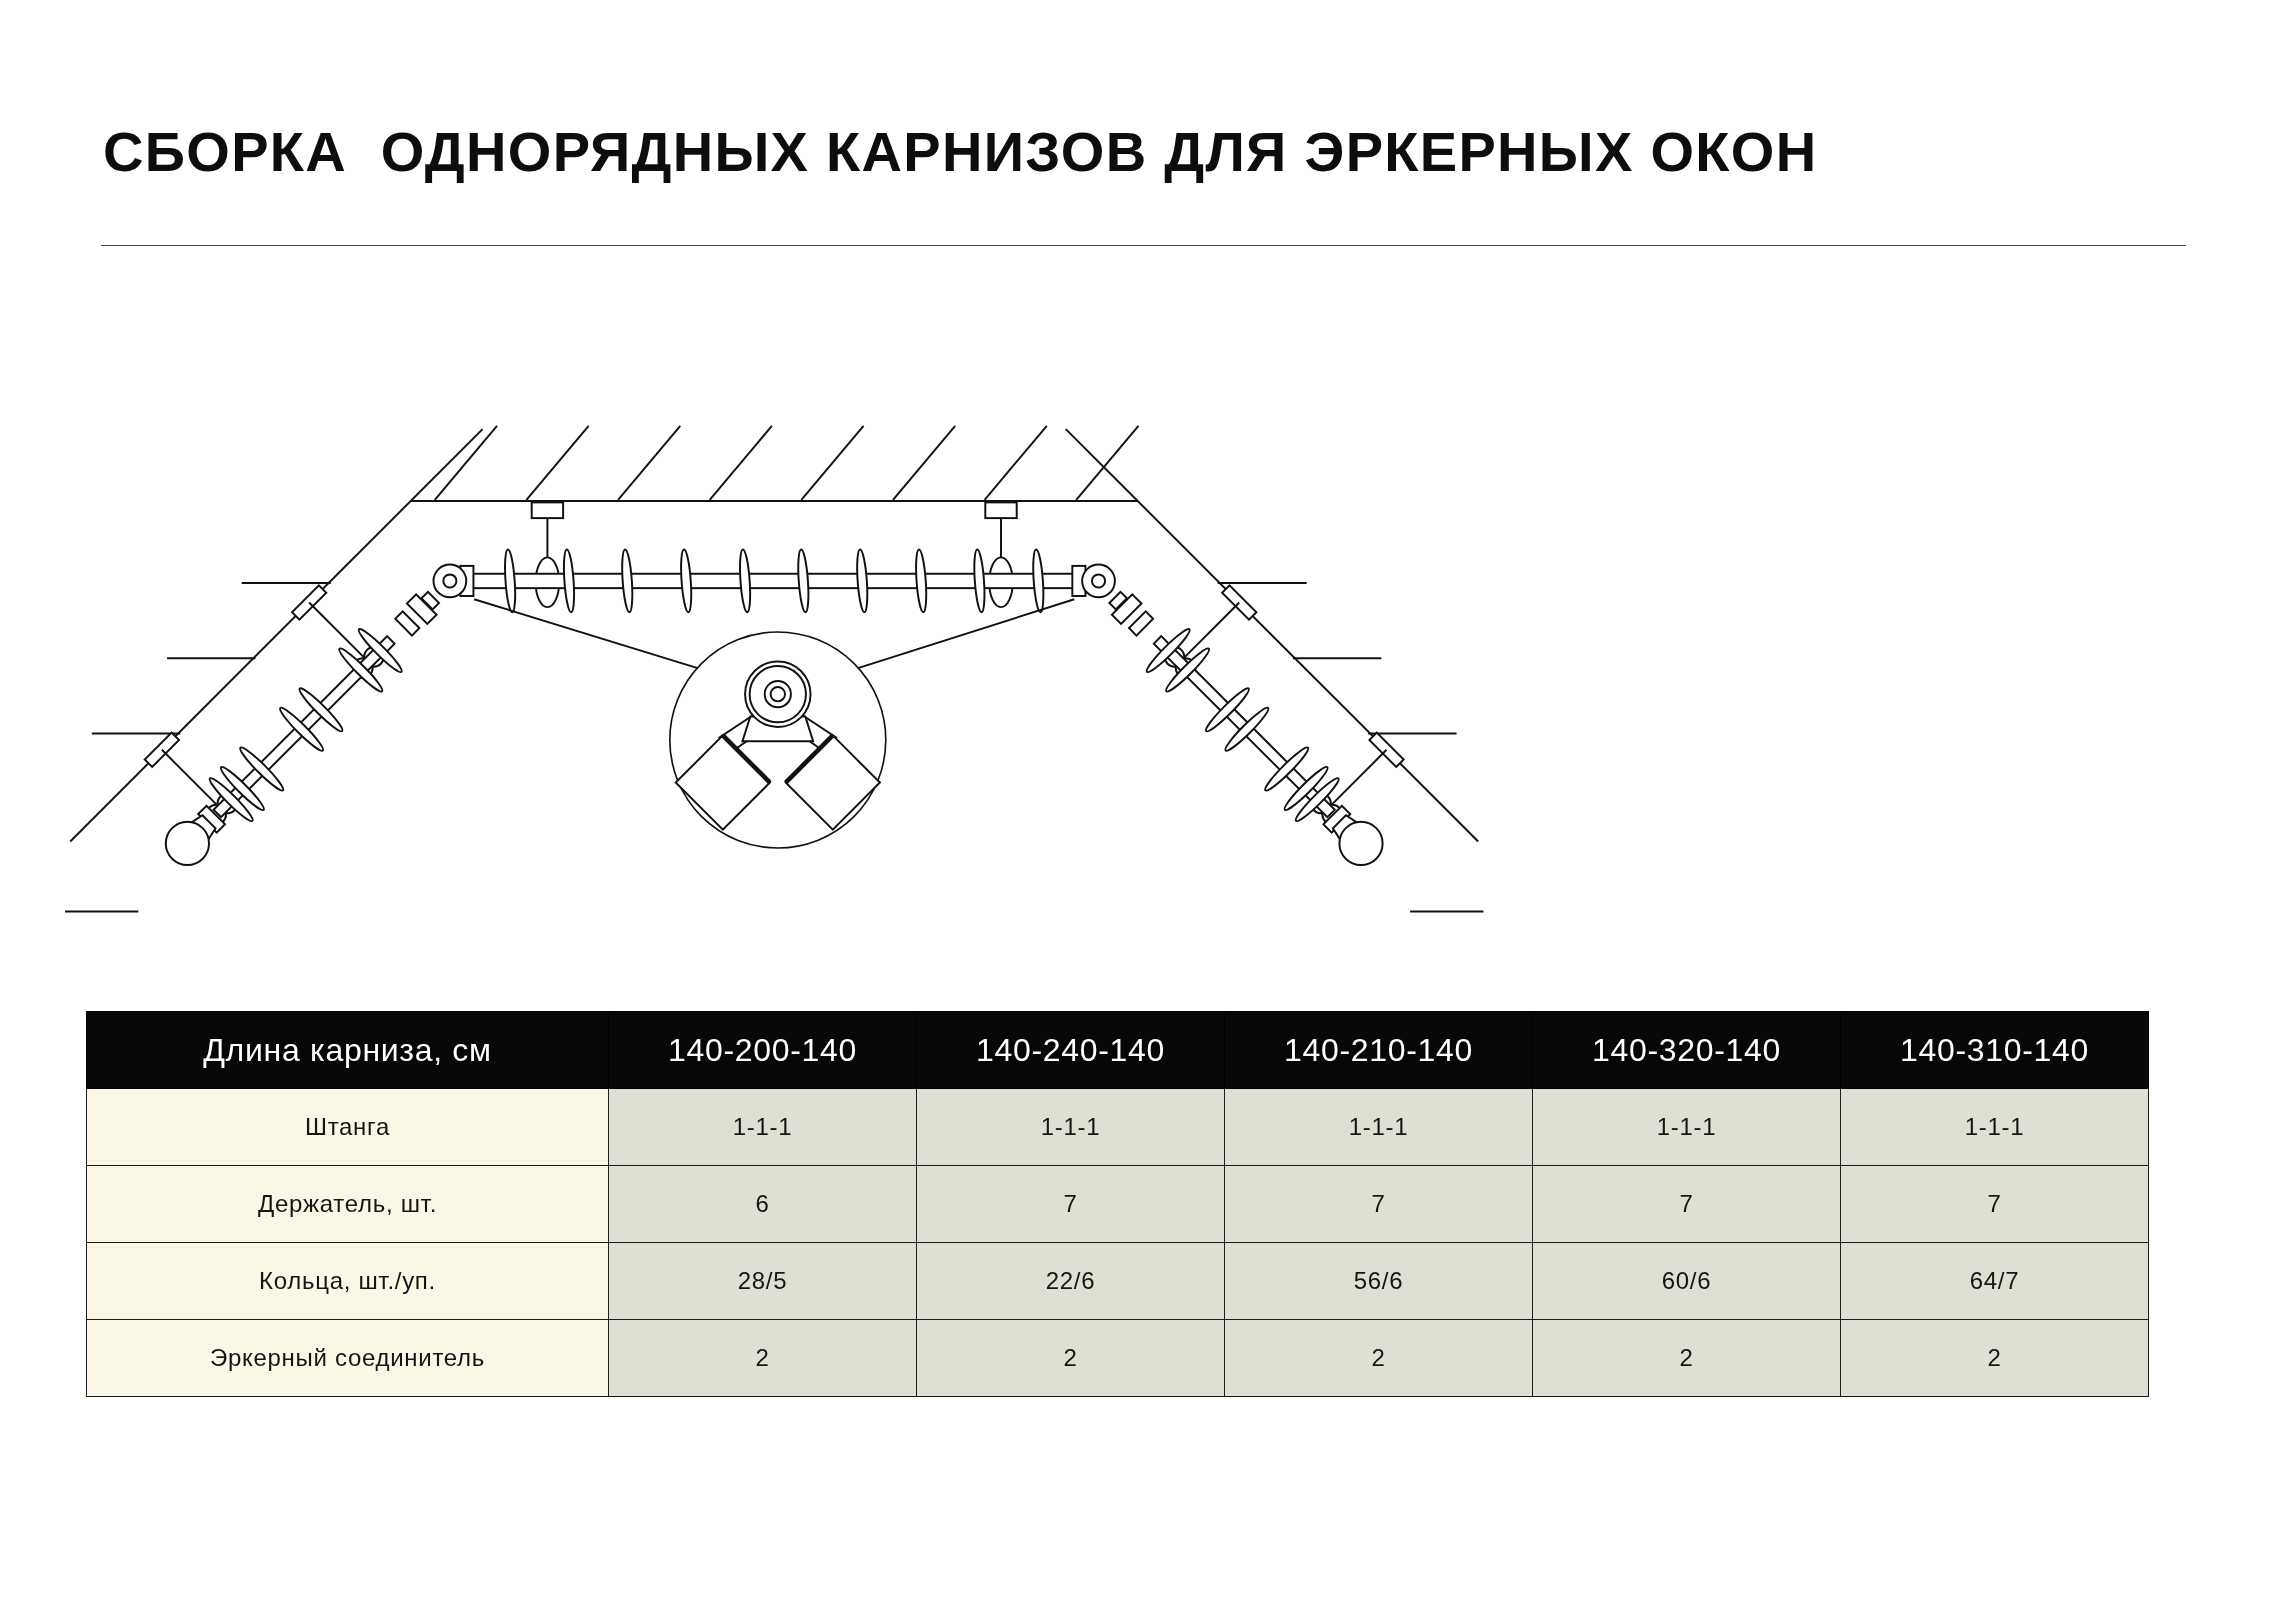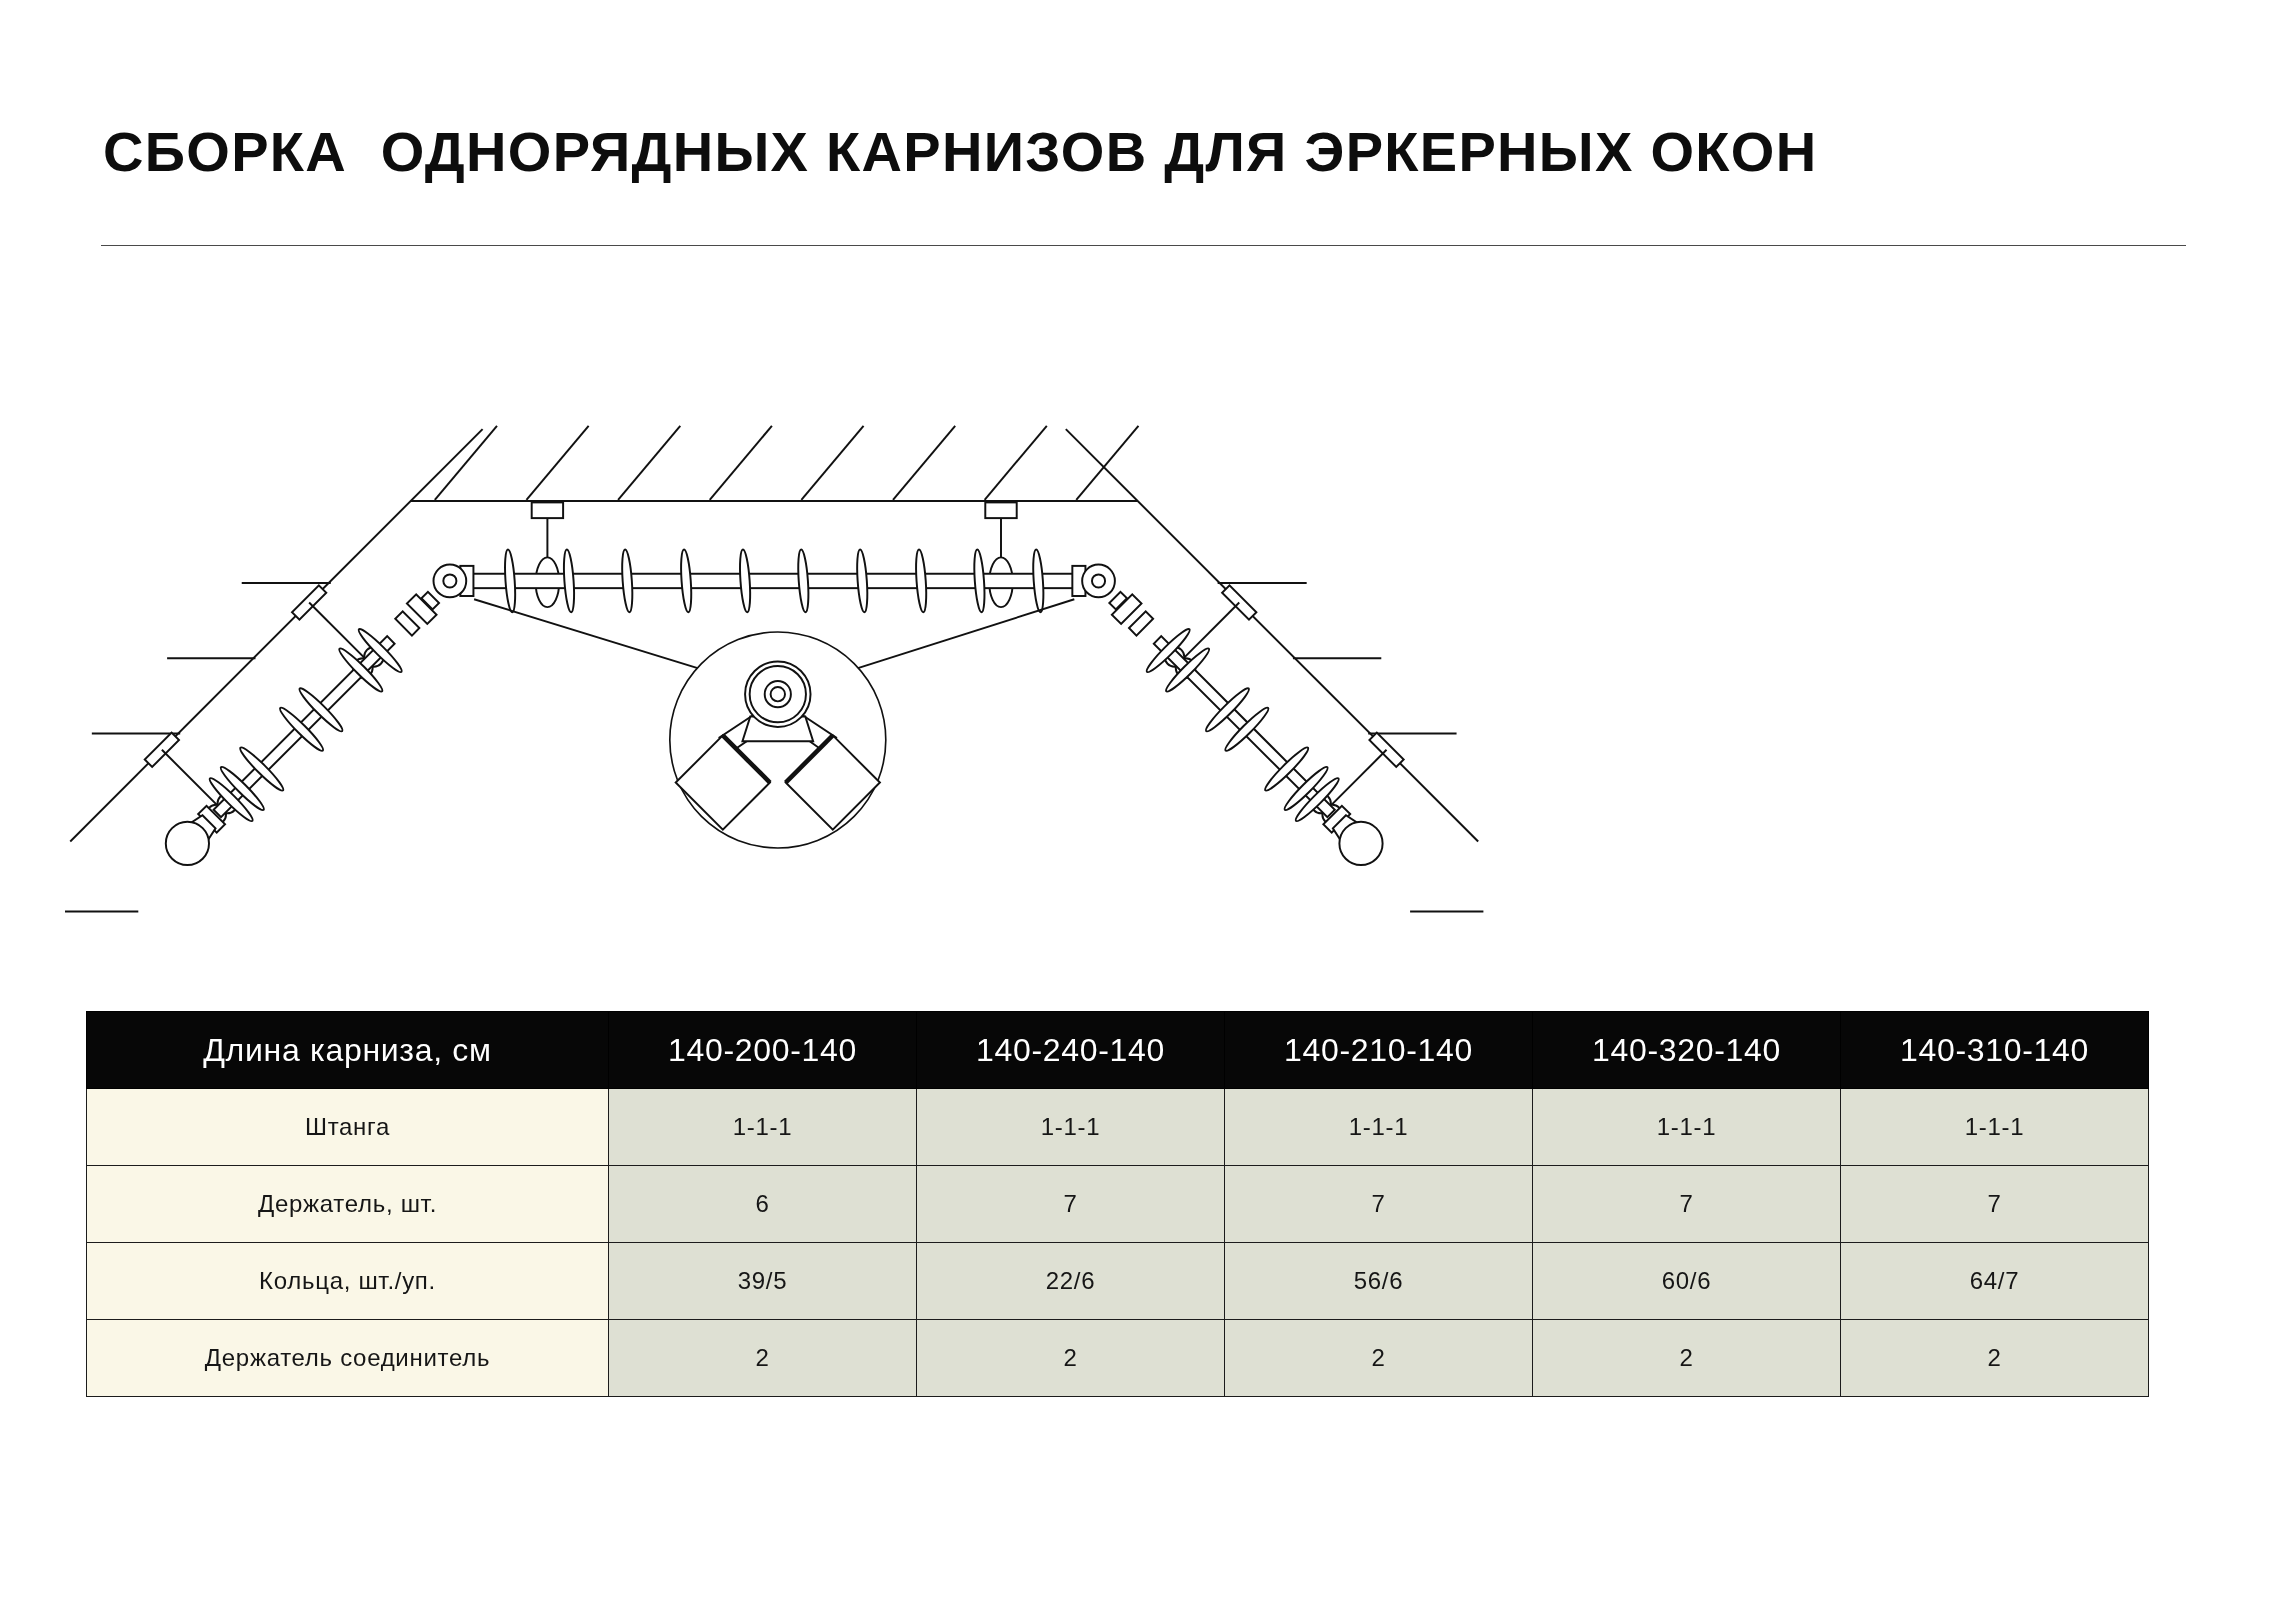--- a/index.html
+++ b/index.html
@@ -242,28 +242,28 @@
     <tr>
       <td class="row-label">Держатель, шт.</td>
       <td class="value-cell">6</td>
       <td class="value-cell">7</td>
       <td class="value-cell">7</td>
       <td class="value-cell">7</td>
       <td class="value-cell">7</td>
     </tr>
     <tr>
       <td class="row-label">Кольца, шт./уп.</td>
-      <td class="value-cell">39/5</td>
+      <td class="value-cell">28/5</td>
       <td class="value-cell">22/6</td>
       <td class="value-cell">56/6</td>
       <td class="value-cell">60/6</td>
       <td class="value-cell">64/7</td>
     </tr>
     <tr>
-      <td class="row-label">Держатель соединитель</td>
+      <td class="row-label">Эркерный соединитель</td>
       <td class="value-cell">2</td>
       <td class="value-cell">2</td>
       <td class="value-cell">2</td>
       <td class="value-cell">2</td>
       <td class="value-cell">2</td>
     </tr>
   </tbody>
 </table>
 
 

